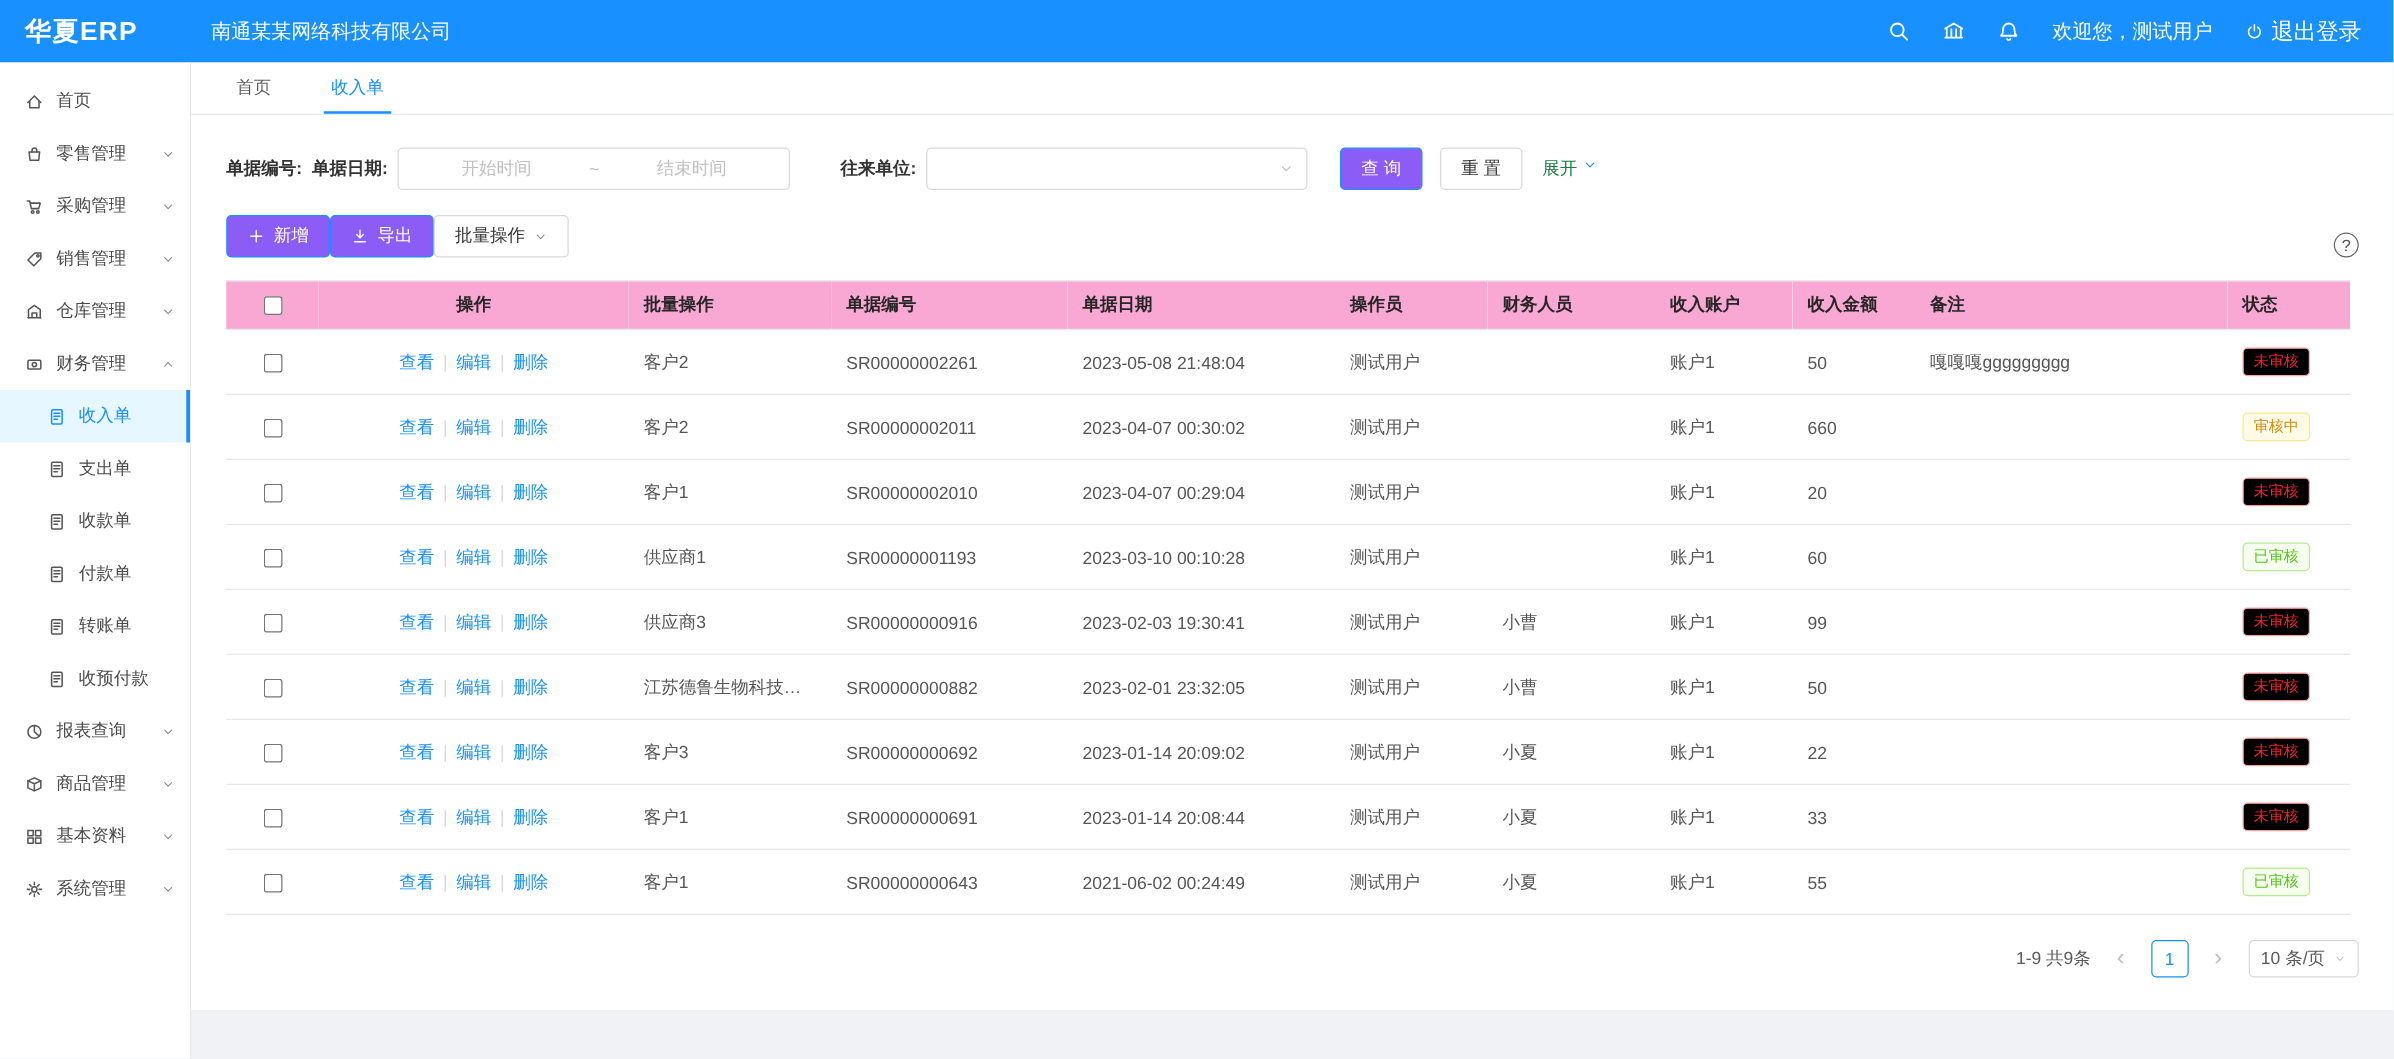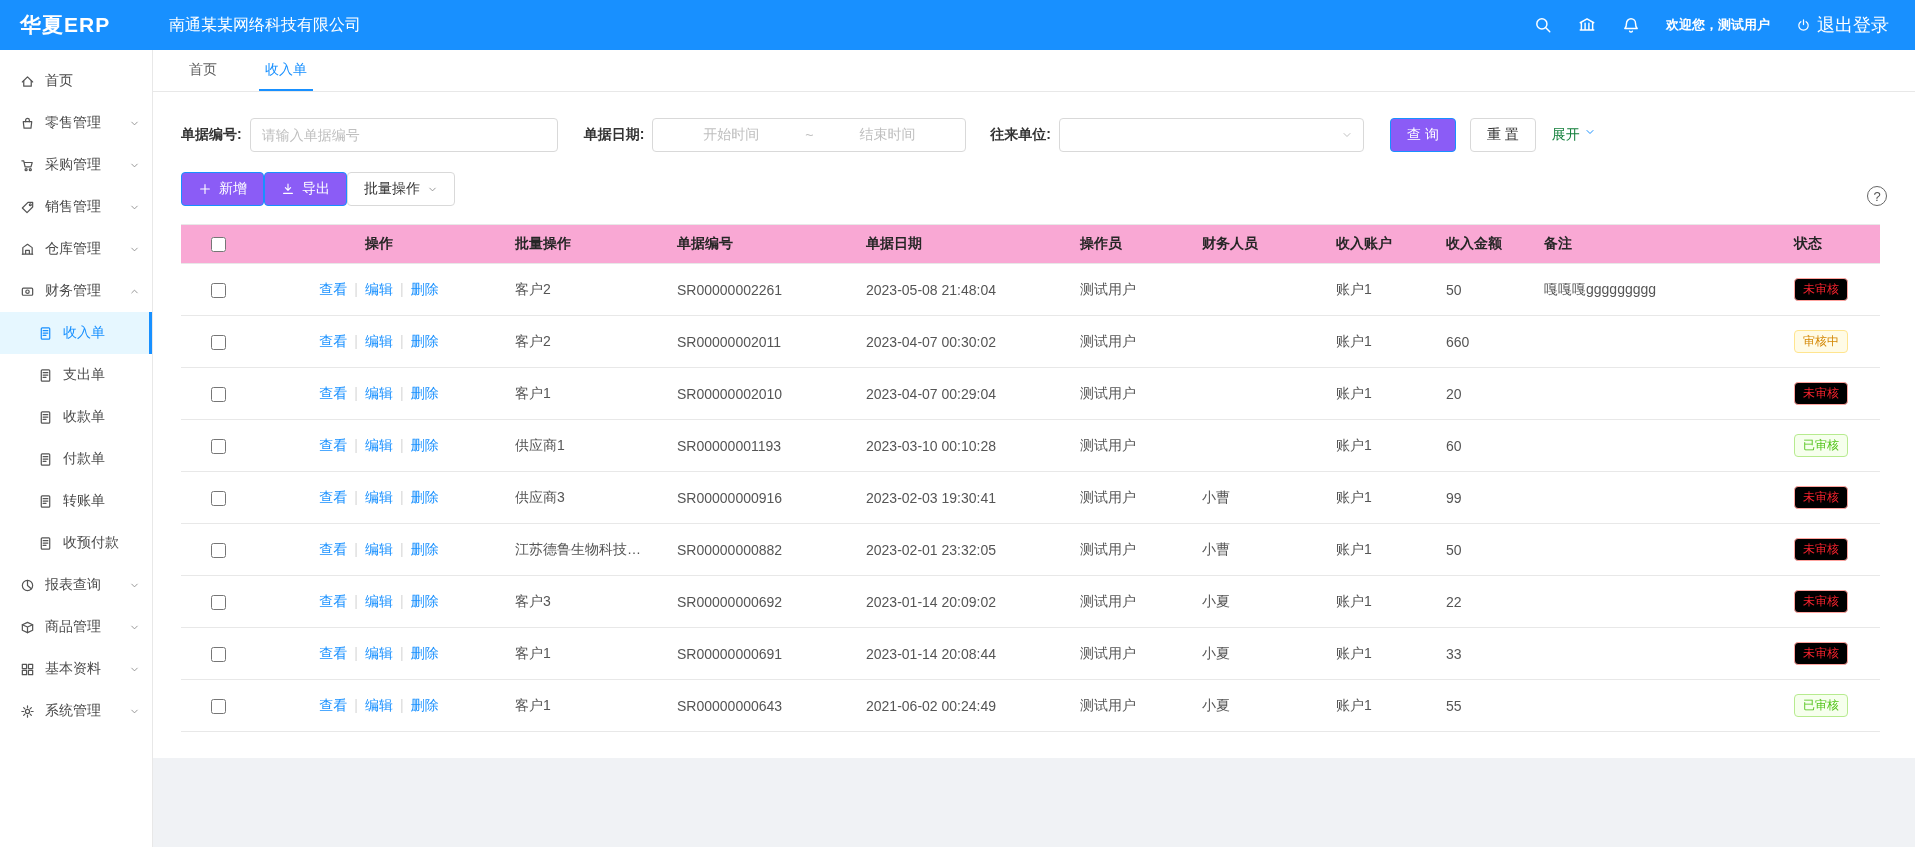--- a/index.html
+++ b/index.html
@@ -7,21 +7,21 @@
   body{font-family:"Liberation Sans","DejaVu Sans",sans-serif;font-size:14px;color:#333}
   .app{width:1915px;height:847px;display:flex;flex-direction:column;overflow:hidden;background:#f0f2f5}
 
   
   .topbar{height:50px;background:#1890ff;color:#fff;display:flex;align-items:center;flex:none}
   .logo{width:153px;flex:none;font-size:21px;font-weight:bold;padding-left:20px;letter-spacing:1px;white-space:nowrap}
   .company{font-size:16px;margin-left:16px;white-space:nowrap}
   .tb-right{margin-left:auto;display:flex;align-items:center;gap:26px;padding-right:26px}
   .tb-icon{width:18px;height:18px;display:inline-flex;color:#fff;cursor:pointer}
   .tb-icon svg,.sb-icon svg,.caret svg,.bicon svg{width:100%;height:100%;display:block}
-  .welcome{font-weight:bold;font-size:13px;white-space:nowrap}
+  .welcome{font-weight:normal;font-size:16px;white-space:nowrap}
   .logout{display:inline-flex;align-items:center;gap:6px;font-size:18px;cursor:pointer;white-space:nowrap}
   .logout .tb-icon{width:15px;height:15px}
 
   .body{flex:1;display:flex;min-height:0}
 
   
   .sidebar{width:153px;background:#fff;border-right:1px solid #e8e8e8;flex:none;padding-top:10px;overflow:hidden}
   .sb-item,.sb-child{height:42px;display:flex;align-items:center;gap:10px;cursor:pointer;color:#4a4a4a;font-size:14px;white-space:nowrap}
   .sb-item{padding:0 12px 0 20px}
   .sb-child{padding:0 12px 0 38px}
@@ -38,21 +38,21 @@
   .tab{display:flex;align-items:center;padding:0 6px;color:rgba(0,0,0,.65);cursor:pointer;border-bottom:2px solid transparent;font-size:14px}
   .tab.active{color:#1890ff;border-bottom-color:#1890ff}
 
   .content{background:#fff;padding:26px 28px 26px 28px}
 
   
   .filters{display:flex;align-items:center;flex-wrap:nowrap}
   .flabel{font-weight:bold;color:#333;margin-right:8px;white-space:nowrap}
   .f-input{width:308px;height:34px;border:1px solid #d9d9d9;border-radius:4px;padding:0 11px;font:inherit;color:#333;margin-right:26px;outline:none}
   .f-input::placeholder{color:#bfbfbf}
-  .daterange{width:314px;height:34px;border:1px solid #d9d9d9;border-radius:4px;display:flex;align-items:center;padding:0 10px;color:#bfbfbf;margin-right:24px;cursor:pointer}
+  .daterange{width:314px;height:34px;border:1px solid #d9d9d9;border-radius:4px;display:flex;align-items:center;padding:0 10px;color:#bfbfbf;margin-right:40px;cursor:pointer}
   .daterange .ph{flex:1;text-align:center}
   .daterange .tilde{padding:0 6px}
   .uselect{width:305px;height:34px;border:1px solid #d9d9d9;border-radius:4px;display:flex;align-items:center;justify-content:flex-end;padding:0 10px;margin-right:26px;cursor:pointer;background:#fff}
   .caret{width:12px;height:12px;color:#bfbfbf;display:inline-flex;flex:none}
   .btn{height:34px;padding:0 16px;border:1px solid #d9d9d9;background:#fff;border-radius:4px;font:inherit;color:#333;cursor:pointer;display:inline-flex;align-items:center;gap:7px;white-space:nowrap}
   .btn.primary{background:#8b5cf6;border-color:#1890ff;color:#fff}
   .bicon{width:14px;height:14px;display:inline-flex}
   .filters .btn{margin-right:14px}
   .expand{color:#15803d;display:inline-flex;align-items:flex-start;gap:4px;cursor:pointer;margin-left:2px;white-space:nowrap}
   .expand .caret{color:#1890ff}
@@ -326,21 +326,20 @@
     <main>
       <div class="tabbar">
           <div class="tab">首页</div>
           <div class="tab active">收入单</div>
         </div>
 
       <div class="content">
 
         <div class="filters">
           <span class="flabel">单据编号:</span>
-          <input class="f-input" type="text" placeholder="请输入单据编号" style="">
           <span class="flabel">单据日期:</span>
           <div class="daterange">
             <span class="ph">开始时间</span>
             <span class="tilde">~</span>
             <span class="ph">结束时间</span>
           </div>
           <span class="flabel">往来单位:</span>
           <div class="uselect">
             <span class="caret">
                 <svg viewBox="0 0 16 16" fill="none" stroke="currentColor" stroke-width="1.3" stroke-linecap="round" stroke-linejoin="round">
@@ -532,19 +531,33 @@
                 <td class="col-operator">测试用户</td>
                 <td class="col-finance">小夏</td>
                 <td class="col-account">账户1</td>
                 <td class="col-amount">55</td>
                 <td class="col-remark"></td>
                 <td class="col-status"><span class="badge green">已审核</span></td>
               </tr>
             </tbody>
         </table>
 
+        <div class="pagination">
+          <span>1-9 共9条</span>
+          <span class="pg-btn">‹</span>
+          <span class="pg-num">1</span>
+          <span class="pg-btn">›</span>
+          <div class="pg-size">
+            <span>10 条/页</span>
+            <span class="caret">
+                <svg viewBox="0 0 16 16" fill="none" stroke="currentColor" stroke-width="1.3" stroke-linecap="round" stroke-linejoin="round">
+                  <path d="M4 6l4 4 4-4"></path>
+                </svg>
+              </span>
+          </div>
+        </div>
 
       </div>
       <div class="filler"></div>
     </main>
 
   </div>
 </div>
 
 </body></html>

